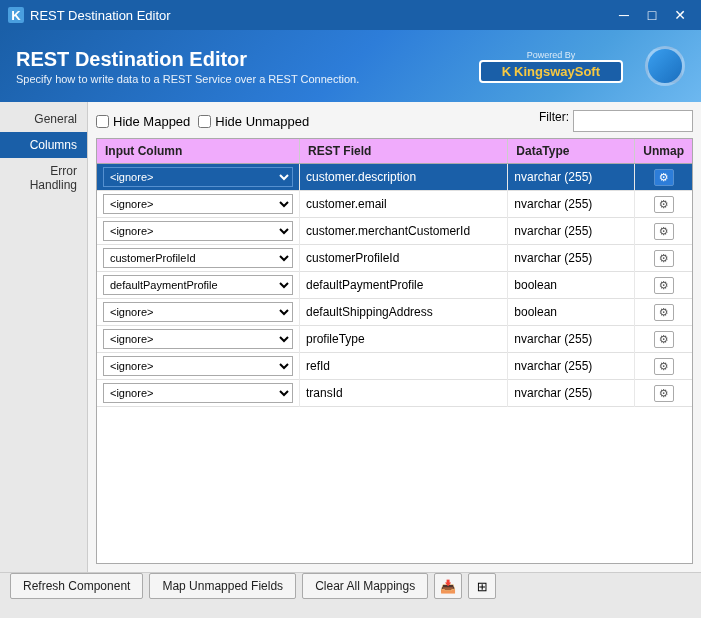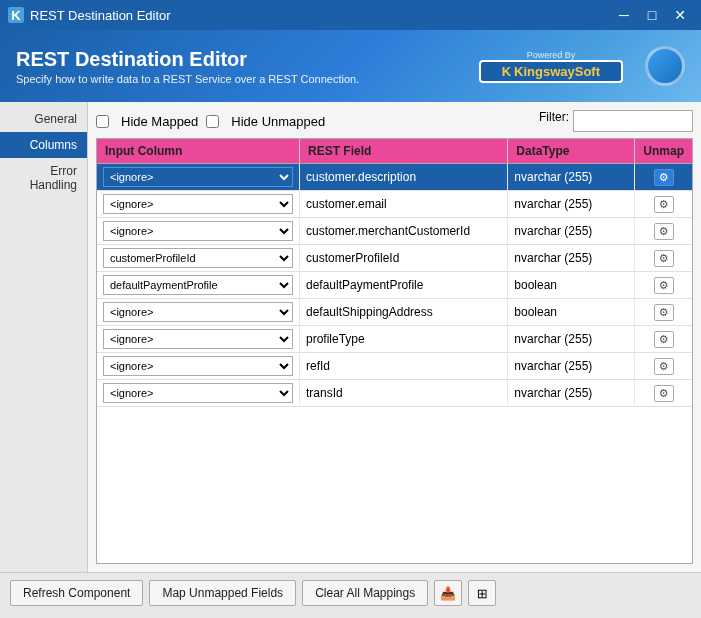--- a/index.html
+++ b/index.html
@@ -53,29 +53,29 @@
     .sidebar-item.active { background: #1a5fa8; color: white; }
 
     .right-panel { flex: 1; display: flex; flex-direction: column; padding: 8px; background: #f5f5f5; }
 
     .toolbar {
       display: flex;
       align-items: center;
       gap: 8px;
       margin-bottom: 6px;
     }
-    .checkbox-label { display: flex; align-items: center; gap: 12px; font-size: 12px; cursor: pointer; }
+    .checkbox-label { display: flex; align-items: center; gap: 4px; font-size: 12px; cursor: pointer; }
     .checkbox-label input[type=checkbox] { margin: 0; }
     .filter-section { margin-left: auto; display: flex; align-items: flex-start; gap: 4px; }
     .filter-label { font-size: 12px; }
     .filter-input { border: 1px solid #aaa; padding: 2px 4px; width: 120px; height: 22px; font-size: 12px; }
 
     .table-container { flex: 1; border: 1px solid #aaa; background: white; overflow-y: auto; }
     table { width: 100%; border-collapse: collapse; }
-    thead tr { background: #ec4899; }
+    thead tr { background: #f0abfc; }
     thead th { padding: 5px 8px; text-align: left; font-size: 12px; font-weight: 600; border-bottom: 1px solid #aaa; border-right: 1px solid #ccc; color: #222; }
     thead th:last-child { border-right: none; }
     tbody tr { border-bottom: 1px solid #e0e0e0; }
     tbody tr.selected { background: #1a5fa8; color: white; }
     tbody tr.selected td { color: white; }
     tbody td { padding: 3px 6px; border-right: 1px solid #e8e8e8; font-size: 12px; }
     tbody td:last-child { border-right: none; text-align: center; }
 
     .input-col { width: 210px; }
     .rest-col { width: 210px; }
@@ -104,22 +104,22 @@
       align-items: center;
       gap: 2px;
     }
     .selected .unmap-btn { background: #2d7dd9; border-color: #5590d0; color: white; }
 
     .footer {
       height: 46px;
       background: #e8e8e8;
       border-top: 1px solid #ccc;
       display: flex;
-      align-items: flex-end;
-      padding: 12px 10px;
+      align-items: flex-start;
+      padding: 0 10px;
       gap: 6px;
     }
     .footer-btn {
       padding: 5px 12px;
       border: 1px solid #aaa;
       background: #f5f5f5;
       cursor: pointer;
       font-size: 12px;
       border-radius: 2px;
       color: #222;

